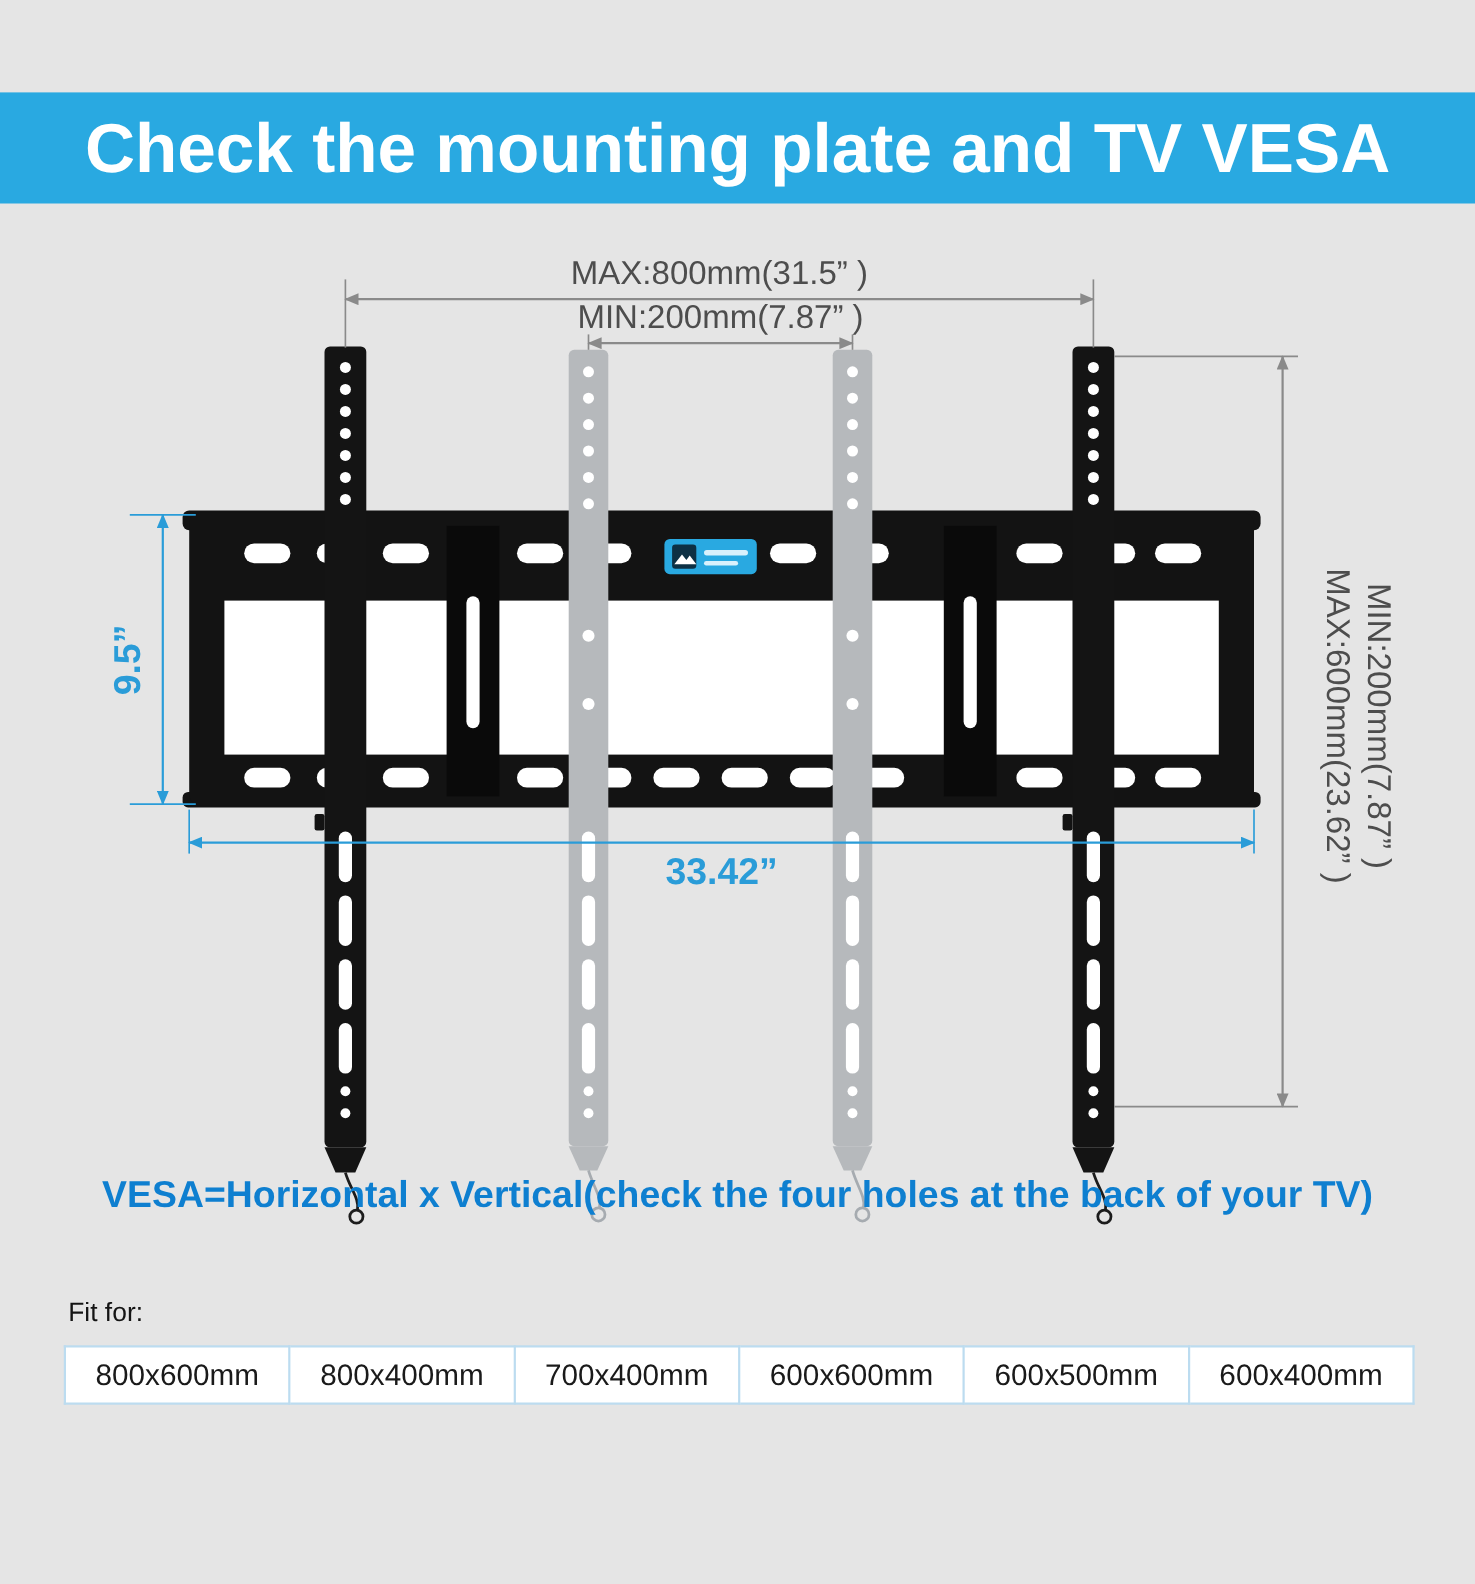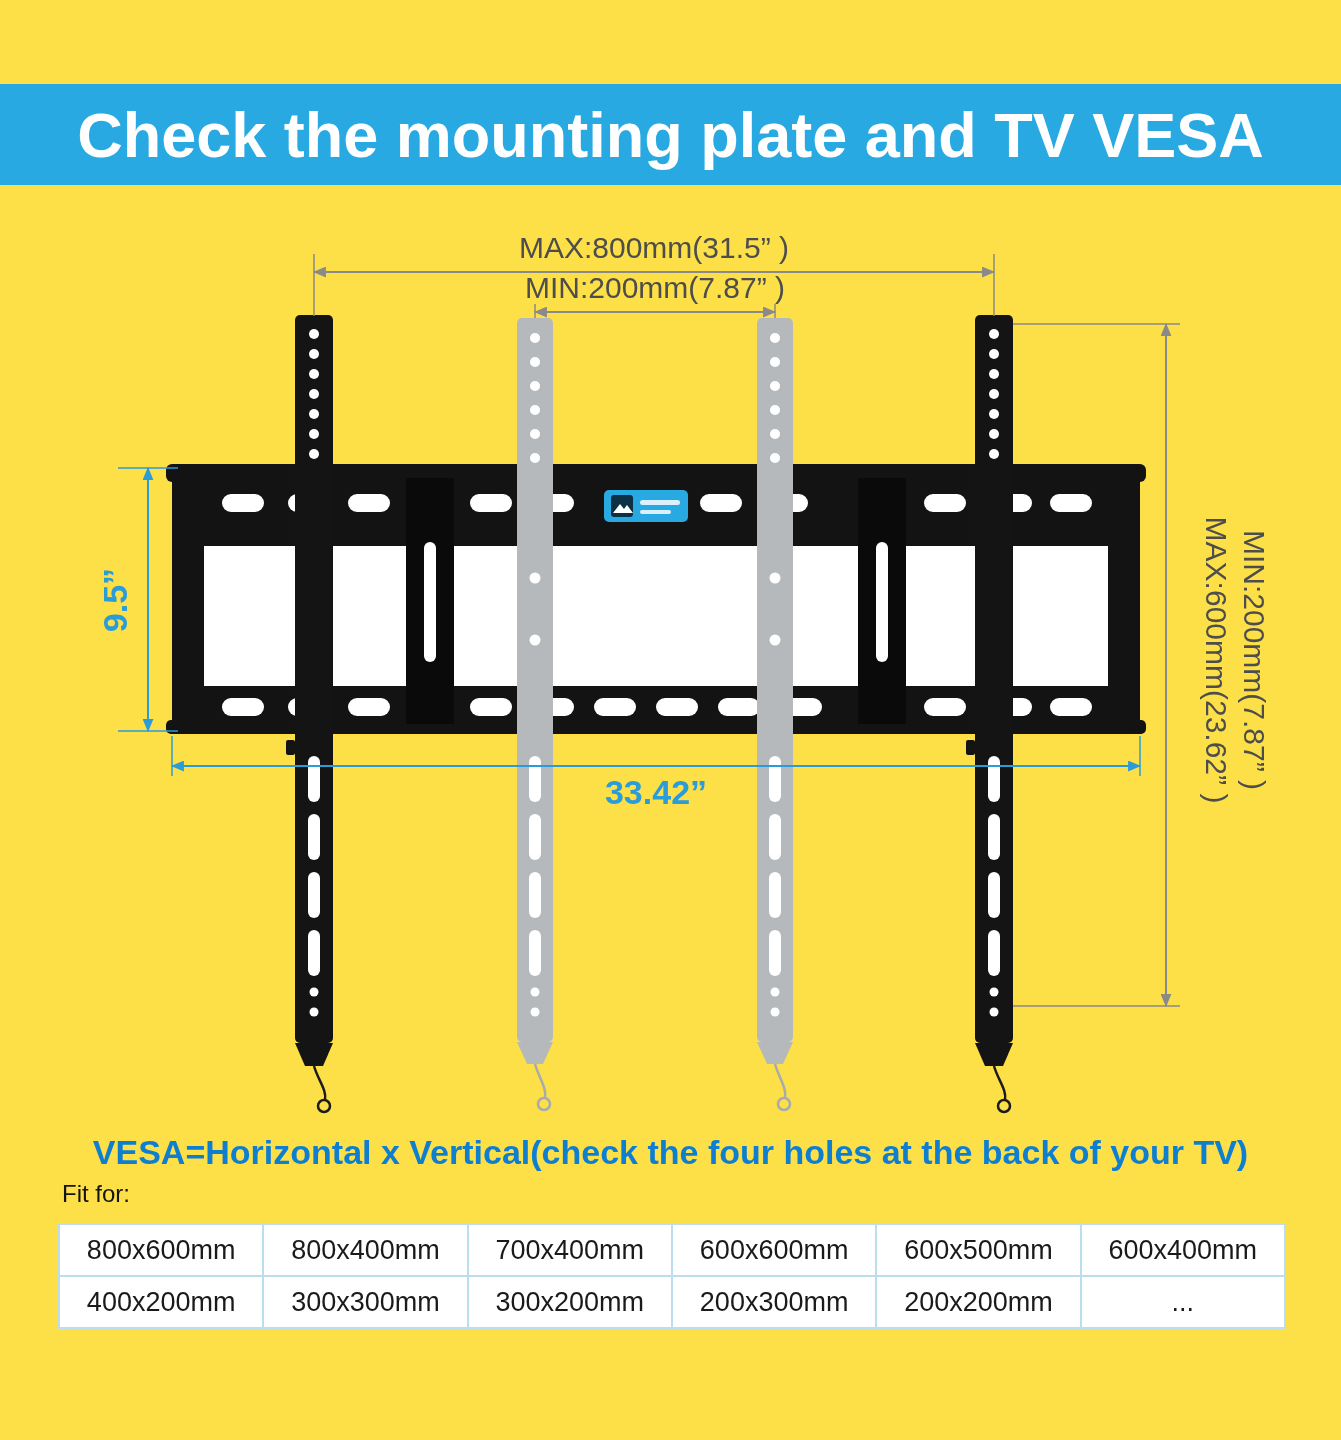--- a/index.html
+++ b/index.html
@@ -2,38 +2,38 @@
 <html><head>
 <meta charset="utf-8">
 <style>
   * { margin:0; padding:0; box-sizing:border-box; }
   html,body { background:#ffffff; }
   body {
     width:1341px; height:1440px; position:relative;
     font-family:"Liberation Sans", sans-serif;
     overflow:hidden;
   }
-  .page { position:relative; width:1341px; height:1440px; background:#fde047; }
+  .page { position:relative; width:1341px; height:1440px; background:#e5e5e5; }
 
   .banner {
     position:absolute; top:84px; left:0; width:1341px; height:101px;
     background:#29a9e1; display:flex; align-items:center; justify-content:center;
   }
   .banner h1 {
     color:#ffffff; font-size:63px; font-weight:bold; white-space:nowrap;
     letter-spacing:0; font-family:"Liberation Sans", sans-serif;
   }
 
   .diagram-svg { position:absolute; top:0; left:0; }
 
   .t-dim { font-size:30px; fill:#4d4d4d; }
   .t-dim-blue { font-size:34px; font-weight:bold; fill:#2a9cd8; }
 
   .vesa-heading {
-    position:absolute; top:1133px; left:0; width:1341px; text-align:center;
+    position:absolute; top:1067px; left:0; width:1341px; text-align:center;
     font-size:34px; font-weight:bold; color:#0e7fd0; white-space:nowrap;
   }
   .fit-for {
     position:absolute; top:1180px; left:62px;
     font-size:24px; color:#141414;
   }
   .vesa-table {
     position:absolute; top:1223px; left:58px; width:1228px;
     border-collapse:collapse; table-layout:fixed;
   }
@@ -249,24 +249,16 @@
   <table class="vesa-table">
     <tbody>
       <tr>
         <td>800x600mm</td>
         <td>800x400mm</td>
         <td>700x400mm</td>
         <td>600x600mm</td>
         <td>600x500mm</td>
         <td>600x400mm</td>
       </tr>
-      <tr>
-        <td>400x200mm</td>
-        <td>300x300mm</td>
-        <td>300x200mm</td>
-        <td>200x300mm</td>
-        <td>200x200mm</td>
-        <td>...</td>
-      </tr>
     </tbody>
   </table>
 
 </div>
 
 </body></html>

